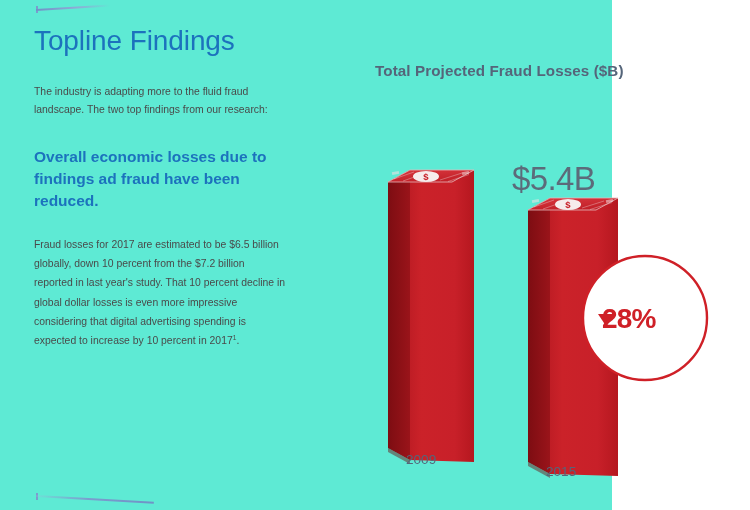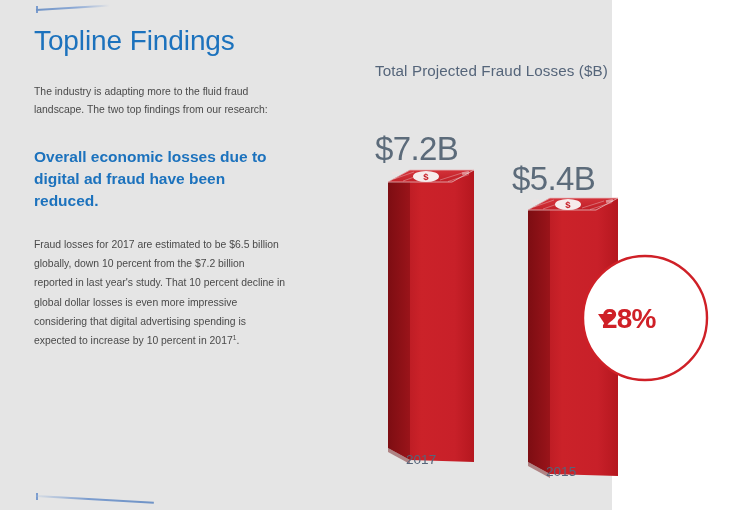--- a/index.html
+++ b/index.html
@@ -9,21 +9,21 @@
     height: 510px;
     overflow: hidden;
     background: #ffffff;
     font-family: "Liberation Sans", sans-serif;
   }
 
   #page {
     position: relative;
     width: 612px;
     height: 510px;
-    background: #e5e5e5;
+    background: #5eead4;
   }
 
   
   .deco-line {
     position: absolute;
     background: linear-gradient(90deg, #6f93c6 0%, #8fabd6 55%, rgba(170,195,226,0) 100%);
     height: 2px;
     transform-origin: left center;
   }
   .deco-top {
@@ -98,21 +98,21 @@
     position: absolute;
     left: 370px;
     top: 62px;
     width: 362px;
     height: 430px;
   }
 
   .chart-title {
     color: #55657a;
     font-size: 15.2px;
-    font-weight: 400;
+    font-weight: 700;
     letter-spacing: 0.1px;
     margin-left: 5px;
   }
 
   .plot {
     position: absolute;
     left: 0;
     top: 0;
     width: 362px;
     height: 430px;
@@ -158,21 +158,21 @@
   <div class="deco-line deco-top"></div>
   <div class="deco-tick deco-tick-bottom"></div>
   <div class="deco-line deco-bottom"></div>
 
   <div class="left-col">
 
     <h1 class="page-title">Topline Findings</h1>
 
     <p class="intro-para">The industry is adapting more to the fluid fraud landscape. The two top findings from our research:</p>
 
-    <h2 class="subhead">Overall economic losses due to digital ad fraud have been reduced.</h2>
+    <h2 class="subhead">Overall economic losses due to findings ad fraud have been reduced.</h2>
 
     <p class="body-para"><span>Fraud losses for 2017 are estimated to be $6.5 billion globally, down 10 percent from the $7.2 billion reported in last year's study. That 10 percent decline in global dollar losses is even more impressive considering that digital advertising spending is expected to increase by 10 percent in 2017</span><sup>1</sup>.</p>
   </div>
 
   <div class="chart">
 
     <div class="chart-title">Total Projected Fraud Losses ($B)</div>
 
     <div class="plot">
 
@@ -240,24 +240,23 @@
         </g>
 
         <g>
           <circle cx="275" cy="256" r="62" fill="#ffffff" stroke="#cf2027" stroke-width="2.4"></circle>
 
           <polygon points="228,252 244,252 236,264" fill="#cf2027"></polygon>
         </g>
       </svg>
 
       
-      <div class="bar-value v-2016">$7.2B</div>
       <div class="bar-value v-2017">$5.4B</div>
 
       
-      <div class="bar-label l-2016">2017</div>
+      <div class="bar-label l-2016">2009</div>
       <div class="bar-label l-2017">2015</div>
 
       
       <div class="badge-text">28%</div>
     </div>
   </div>
 </div>
 
 </body></html>

